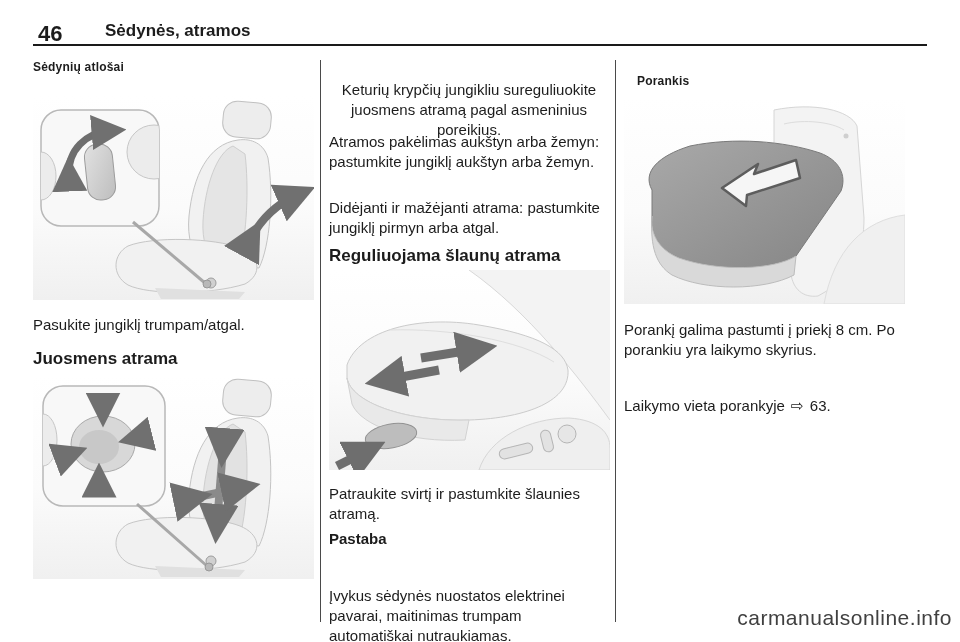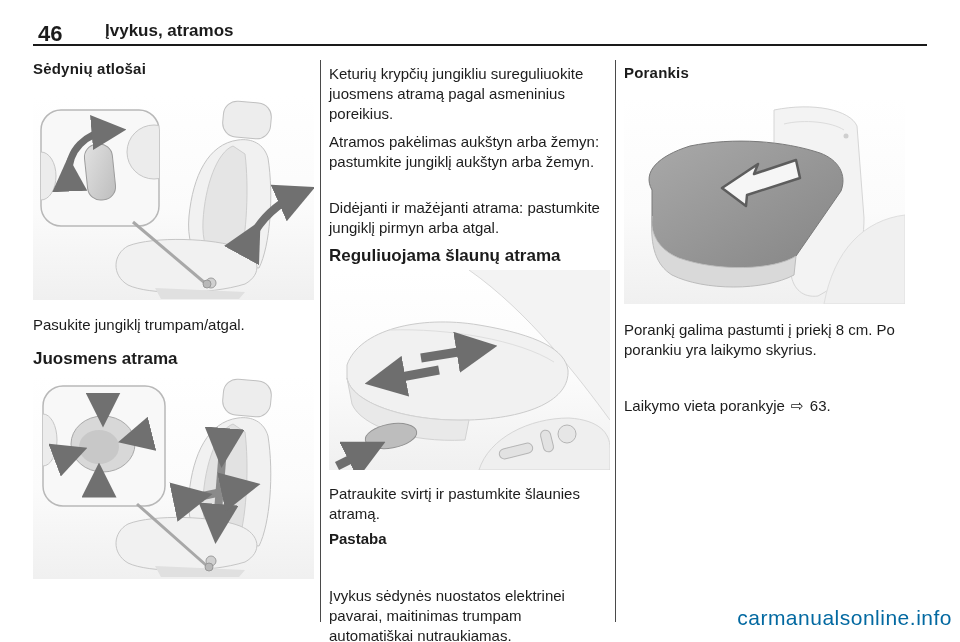--- a/index.html
+++ b/index.html
@@ -8,38 +8,38 @@
     font-family:"Liberation Sans","DejaVu Sans",sans-serif;
     color:#1c1c1c;overflow:hidden;
   }
   .abs{position:absolute;}
   .pgnum{left:38px;top:21px;font-size:22px;font-weight:bold;}
   .chapter{left:105px;top:21px;font-size:17px;font-weight:bold;}
   .head-rule{left:33px;top:44px;width:894px;height:2px;background:#1a1a1a;}
   .col-rule{top:60px;width:1px;height:562px;background:#4a4a4a;}
   .col{position:absolute;top:58px;width:281px;}
   .col .rel{position:absolute;left:0;}
-  h2.main-h{margin:0;font-size:15px;font-weight:bold;letter-spacing:.2px;}
+  h2.main-h{margin:0;font-size:12px;font-weight:bold;letter-spacing:.2px;}
   h3.sub-h{margin:0;font-size:17px;font-weight:bold;text-align:right;}
   p.body-t{margin:0;font-size:15px;line-height:20px;}
   .note-h{font-size:15px;font-weight:bold;}
   .figure{
     width:281px;background:linear-gradient(180deg,#ffffff 0%,#fbfbfb 55%,#f0f0f0 100%);
   }
   .figure svg{display:block;}
   .ref-arrow{font-family:"DejaVu Sans",sans-serif;font-size:15px;padding:0 2px;}
   .watermark{
-    right:8px;top:606px;font-size:21px;color:#0369a1;letter-spacing:.5px;
+    right:8px;top:606px;font-size:21px;color:#404040;letter-spacing:.5px;
   }
 </style>
 </head>
 <body>
 
 <div class="abs pgnum">46</div>
-<div class="abs chapter">Įvykus, atramos</div>
+<div class="abs chapter">Sėdynės, atramos</div>
 <div class="abs head-rule"></div>
 
 <div class="abs col-rule" style="left:320px;"></div>
 <div class="abs col-rule" style="left:615px;"></div>
 
 <div class="col" style="left:33px;">
 
   <h2 class="main-h rel" style="top:2px;">Sėdynių atlošai</h2>
 
   <div class="figure rel" style="top:38px;height:204px;">
@@ -125,21 +125,21 @@
         </g>
         <path d="M 104 128 L 174 190" stroke="#a8a8a8" stroke-width="3" fill="none"></path>
         <circle cx="176" cy="191" r="4" fill="#b8b8b8" stroke="#989898"></circle>
       </g>
     </svg>
   </div>
 </div>
 
 <div class="col" style="left:329px;">
 
-  <p class="body-t rel" style="top:6px;width:280px;">Keturių krypčių jungikliu sureguliuokite juosmens atramą pagal asmeninius poreikius.</p>
+  <p class="body-t rel" style="top:22px;width:280px;text-align:center;">Keturių krypčių jungikliu sureguliuokite juosmens atramą pagal asmeninius poreikius.</p>
   <p class="body-t rel" style="top:74px;width:280px;">Atramos pakėlimas aukštyn arba žemyn: pastumkite jungiklį aukštyn arba žemyn.</p>
   <p class="body-t rel" style="top:140px;width:280px;">Didėjanti ir mažėjanti atrama: pastumkite jungiklį pirmyn arba atgal.</p>
 
   <h3 class="sub-h rel" style="top:188px;">Reguliuojama šlaunų atrama</h3>
 
   <div class="figure rel" style="top:212px;height:200px;">
     <svg width="281" height="200" viewBox="0 0 281 200">
       <defs>
         <marker id="ah3" markerWidth="4.6" markerHeight="4.6" refX="2.3" refY="2.3" orient="auto">
           <path d="M0,0 L4.6,2.3 L0,4.6 Z" fill="#6e6e6e"></path>
@@ -166,21 +166,21 @@
   </div>
 
   <p class="body-t rel" style="top:426px;width:280px;">Patraukite svirtį ir pastumkite šlaunies atramą.</p>
 
   <div class="note-h rel" style="top:472px;">Pastaba</div>
   <p class="body-t rel" style="top:494px;width:280px;margin-top:34px;">Įvykus sėdynės nuostatos elektrinei pavarai, maitinimas trumpam automatiškai nutraukiamas.</p>
 </div>
 
 <div class="col" style="left:624px;">
 
-  <h2 class="main-h rel" style="top:6px;">Porankis</h2>
+  <h2 class="main-h rel" style="top:16px;margin-left:13px;">Porankis</h2>
 
   <div class="figure rel" style="top:40px;height:206px;">
     <svg width="281" height="206" viewBox="0 0 281 206">
       <defs>
         <linearGradient id="ag" x1="0" y1="0" x2="1" y2="1">
           <stop offset="0" stop-color="#a9a9a9"></stop>
             <stop offset="1" stop-color="#858585"></stop>
         </linearGradient>
       </defs>
       <g>

